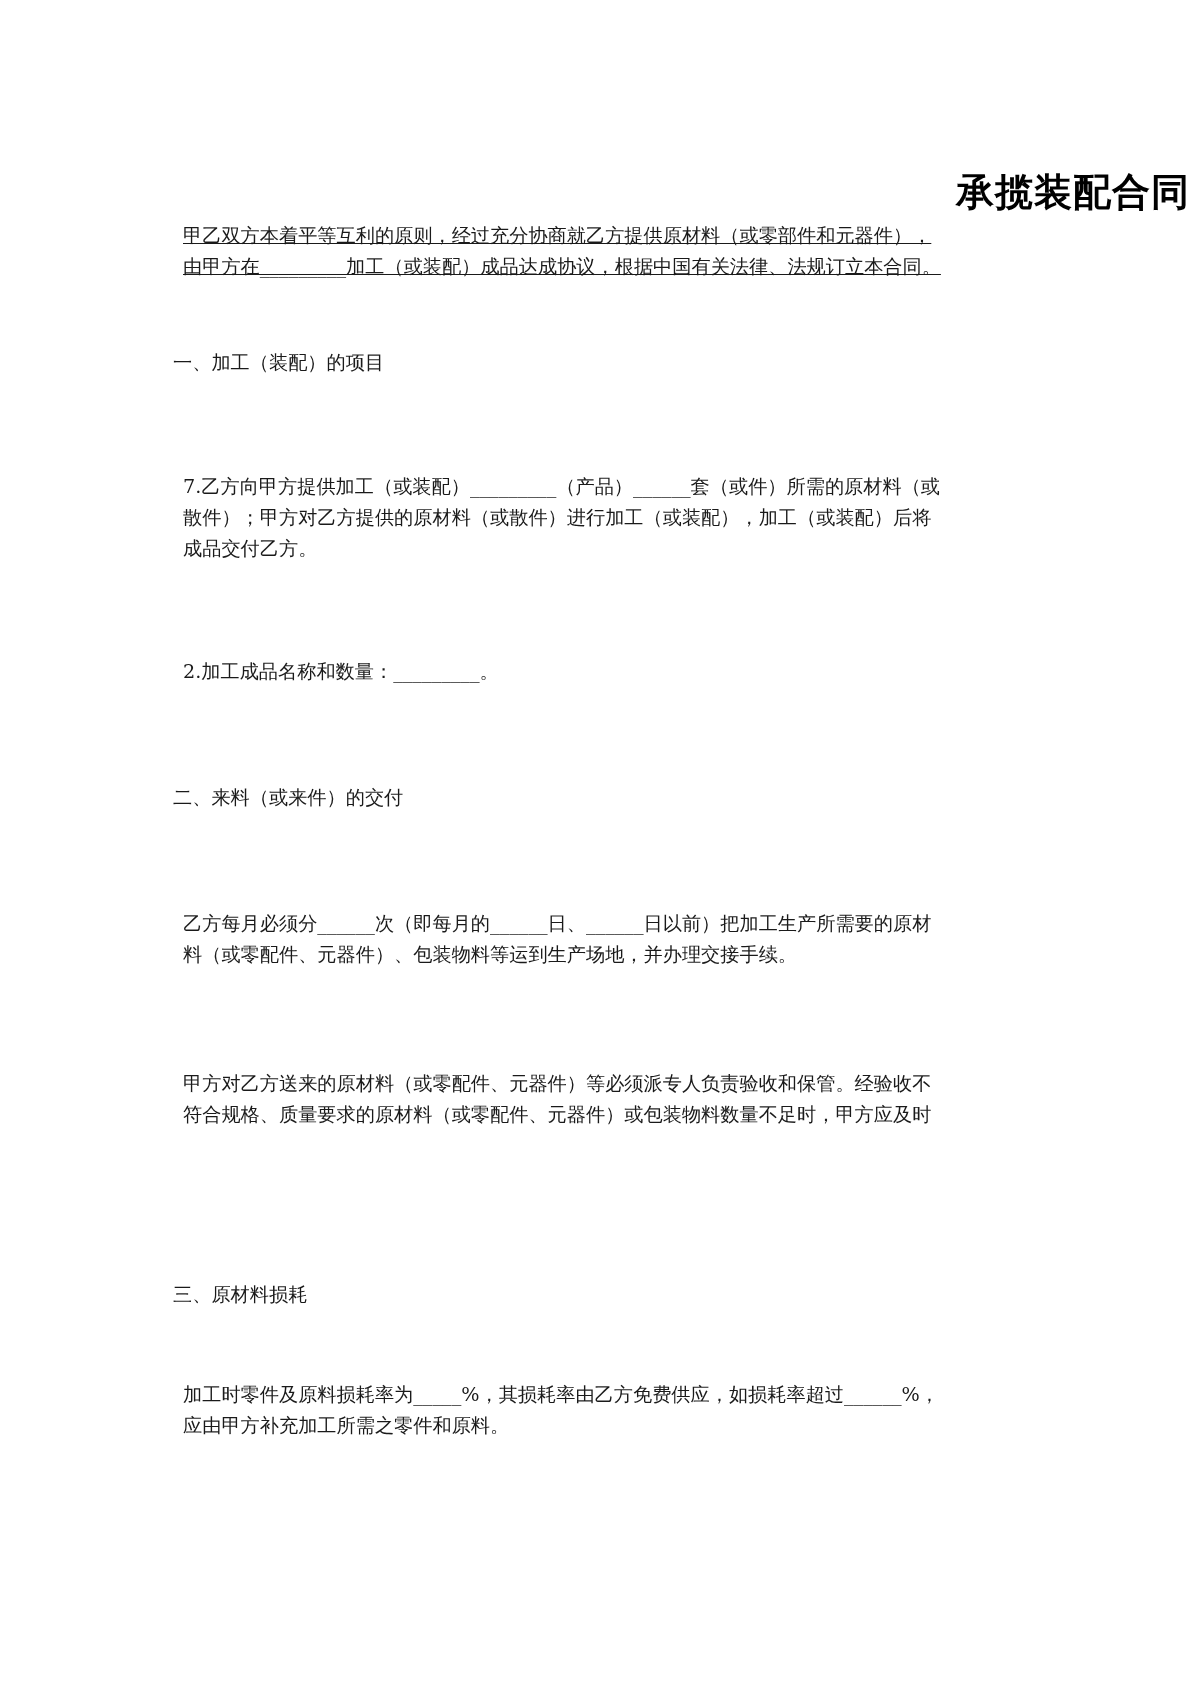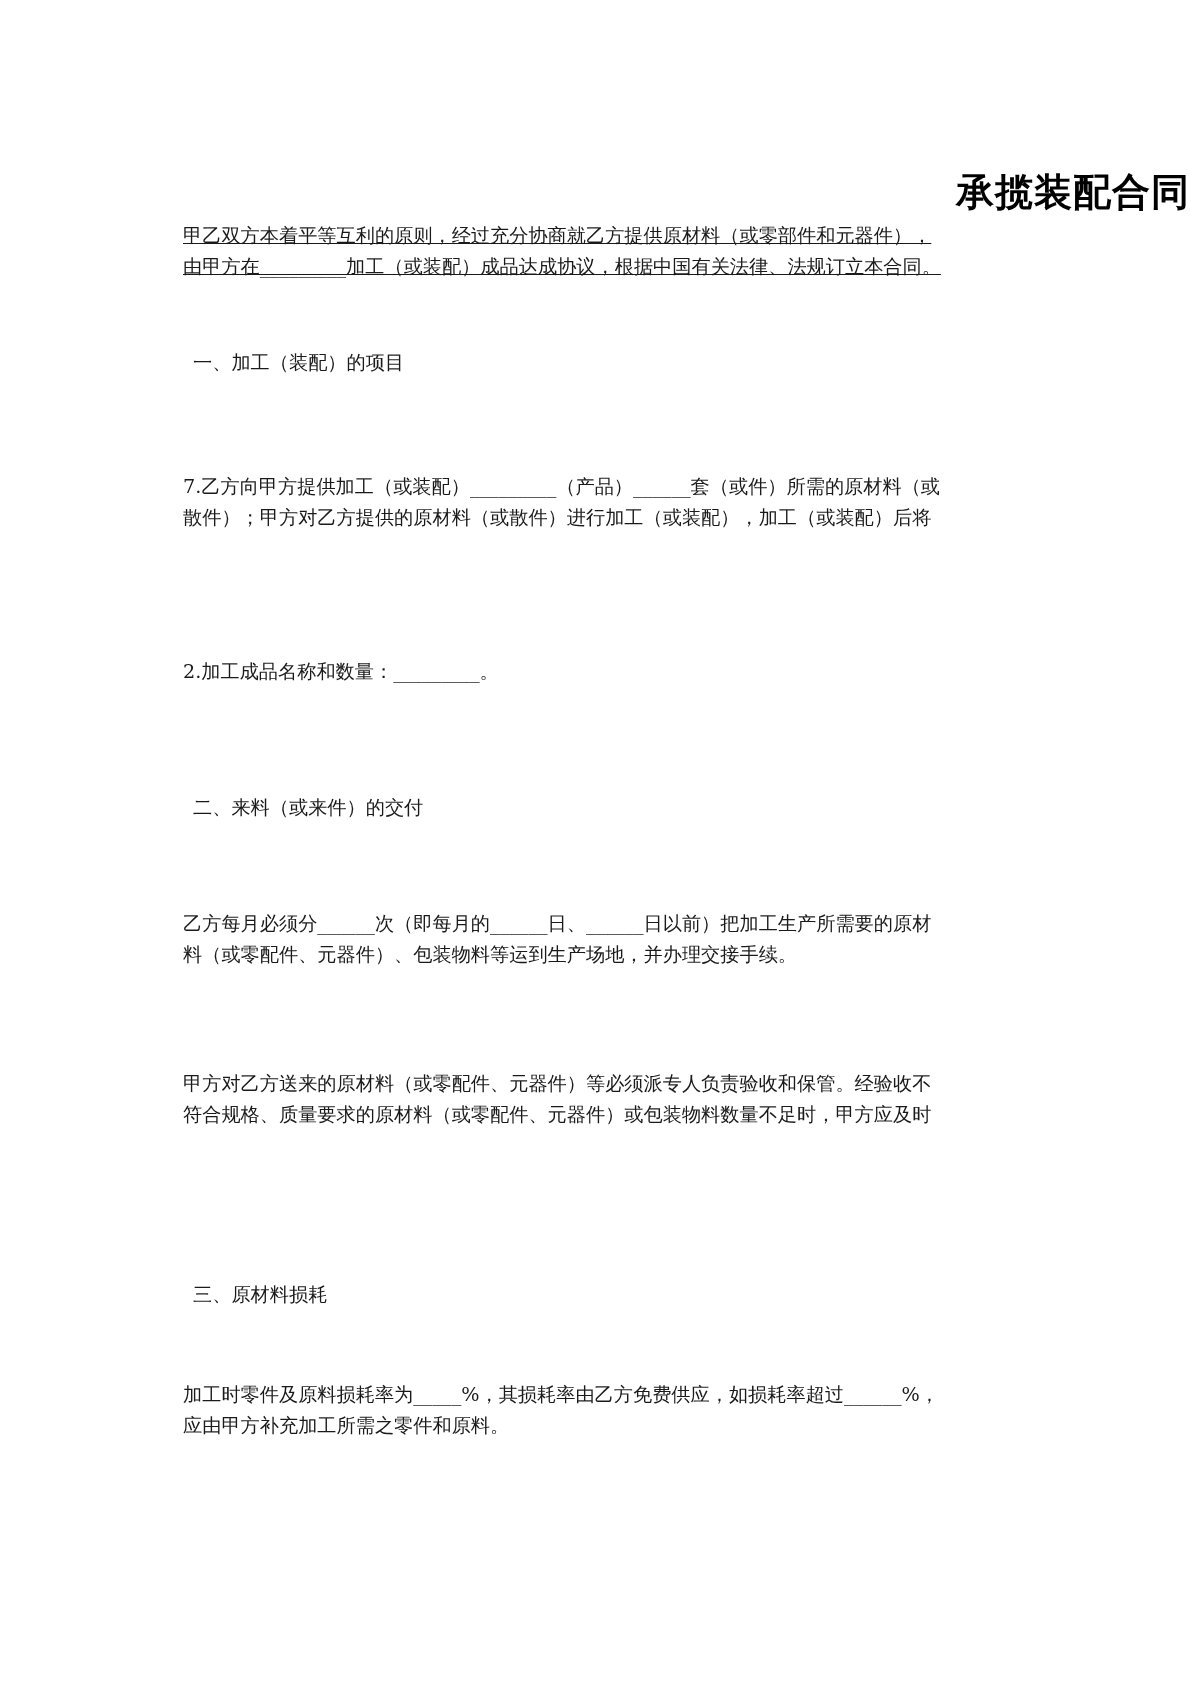--- a/index.html
+++ b/index.html
@@ -3,46 +3,47 @@
 <meta charset="utf-8">
 <style>
   html, body { margin: 0; padding: 0; background: #ffffff; }
   body { width: 1190px; height: 1683px; position: relative; overflow: hidden;
          font-family: "DejaVu Serif", "Liberation Serif", serif; color: #1a1a1a; }
   .page { position: absolute; left: 0; top: 0; width: 1190px; height: 1683px; background: #fff; }
   .title { position: absolute; left: 0; width: 1190px; top: 166px; text-align: right;
            font-size: 38px; font-weight: bold; line-height: 52px; color: #000; letter-spacing: 1px; }
   .block { position: absolute; left: 183px; width: 840px; font-size: 19.2px; line-height: 31px;
            text-align: justify; }
-  .heading { position: absolute; left: 193px; font-size: 19.2px; line-height: 31px; }
+  .heading { position: absolute; left: 173px; font-size: 19.2px; line-height: 31px; }
 </style>
 </head>
 <body>
 
 <div class="page">
 
   <div class="title">承揽装配合同</div>
 
   <div class="block" style="top:220px;text-decoration:underline;">
     <div>甲乙双方本着平等互利的原则，经过充分协商就乙方提供原材料（或零部件和元器件），</div>
     <div>由甲方在_________加工（或装配）成品达成协议，根据中国有关法律、法规订立本合同。</div>
   </div>
 
   <div class="heading" style="top:347px;">一、加工（装配）的项目</div>
 
   <div class="block" style="top:471px;">
     <div>7.乙方向甲方提供加工（或装配）_________（产品）______套（或件）所需的原材料（或</div>
     <div>散件）；甲方对乙方提供的原材料（或散件）进行加工（或装配），加工（或装配）后将</div>
+    <div>成品交付乙方。</div>
   </div>
 
   <div class="block" style="top:656px;">
     <div>2.加工成品名称和数量：_________。</div>
   </div>
 
-  <div class="heading" style="top:782px;margin-top:10px;">二、来料（或来件）的交付</div>
+  <div class="heading" style="top:782px;">二、来料（或来件）的交付</div>
 
   <div class="block" style="top:908px;">
     <div>乙方每月必须分______次（即每月的______日、______日以前）把加工生产所需要的原材</div>
     <div>料（或零配件、元器件）、包装物料等运到生产场地，并办理交接手续。</div>
   </div>
 
   <div class="block" style="top:1068px;">
     <div>甲方对乙方送来的原材料（或零配件、元器件）等必须派专人负责验收和保管。经验收不</div>
     <div>符合规格、质量要求的原材料（或零配件、元器件）或包装物料数量不足时，甲方应及时</div>
   </div>

